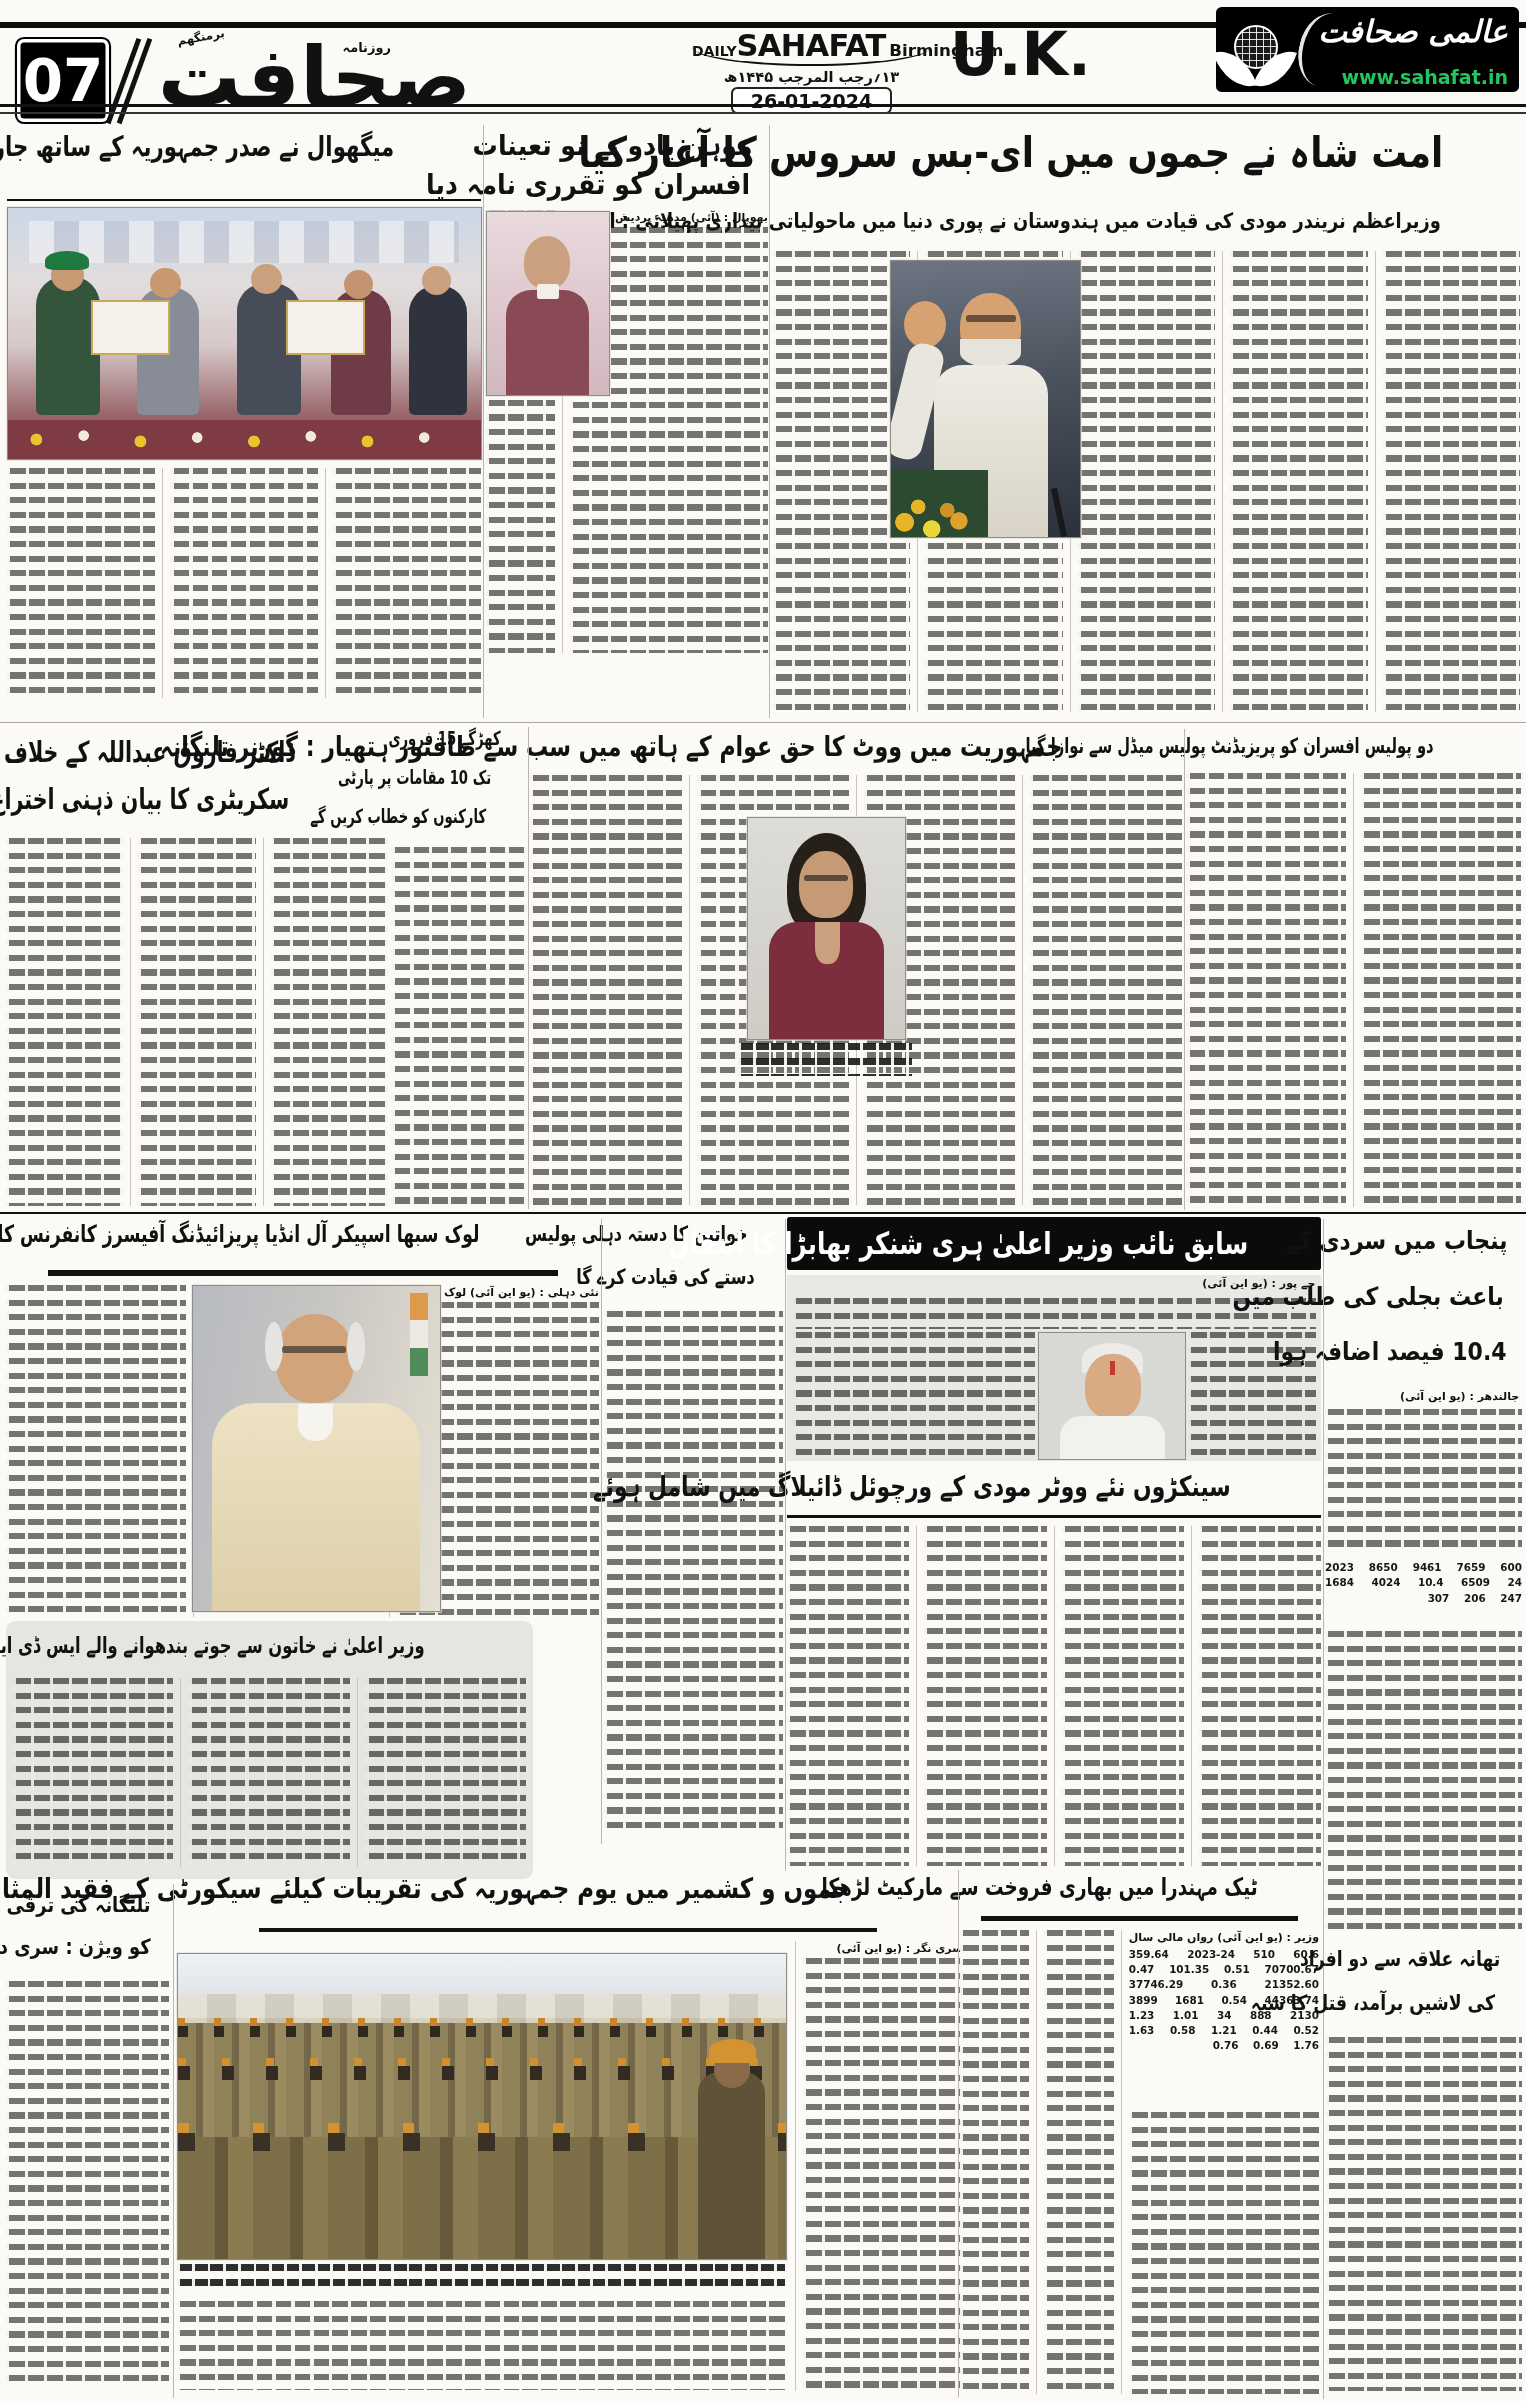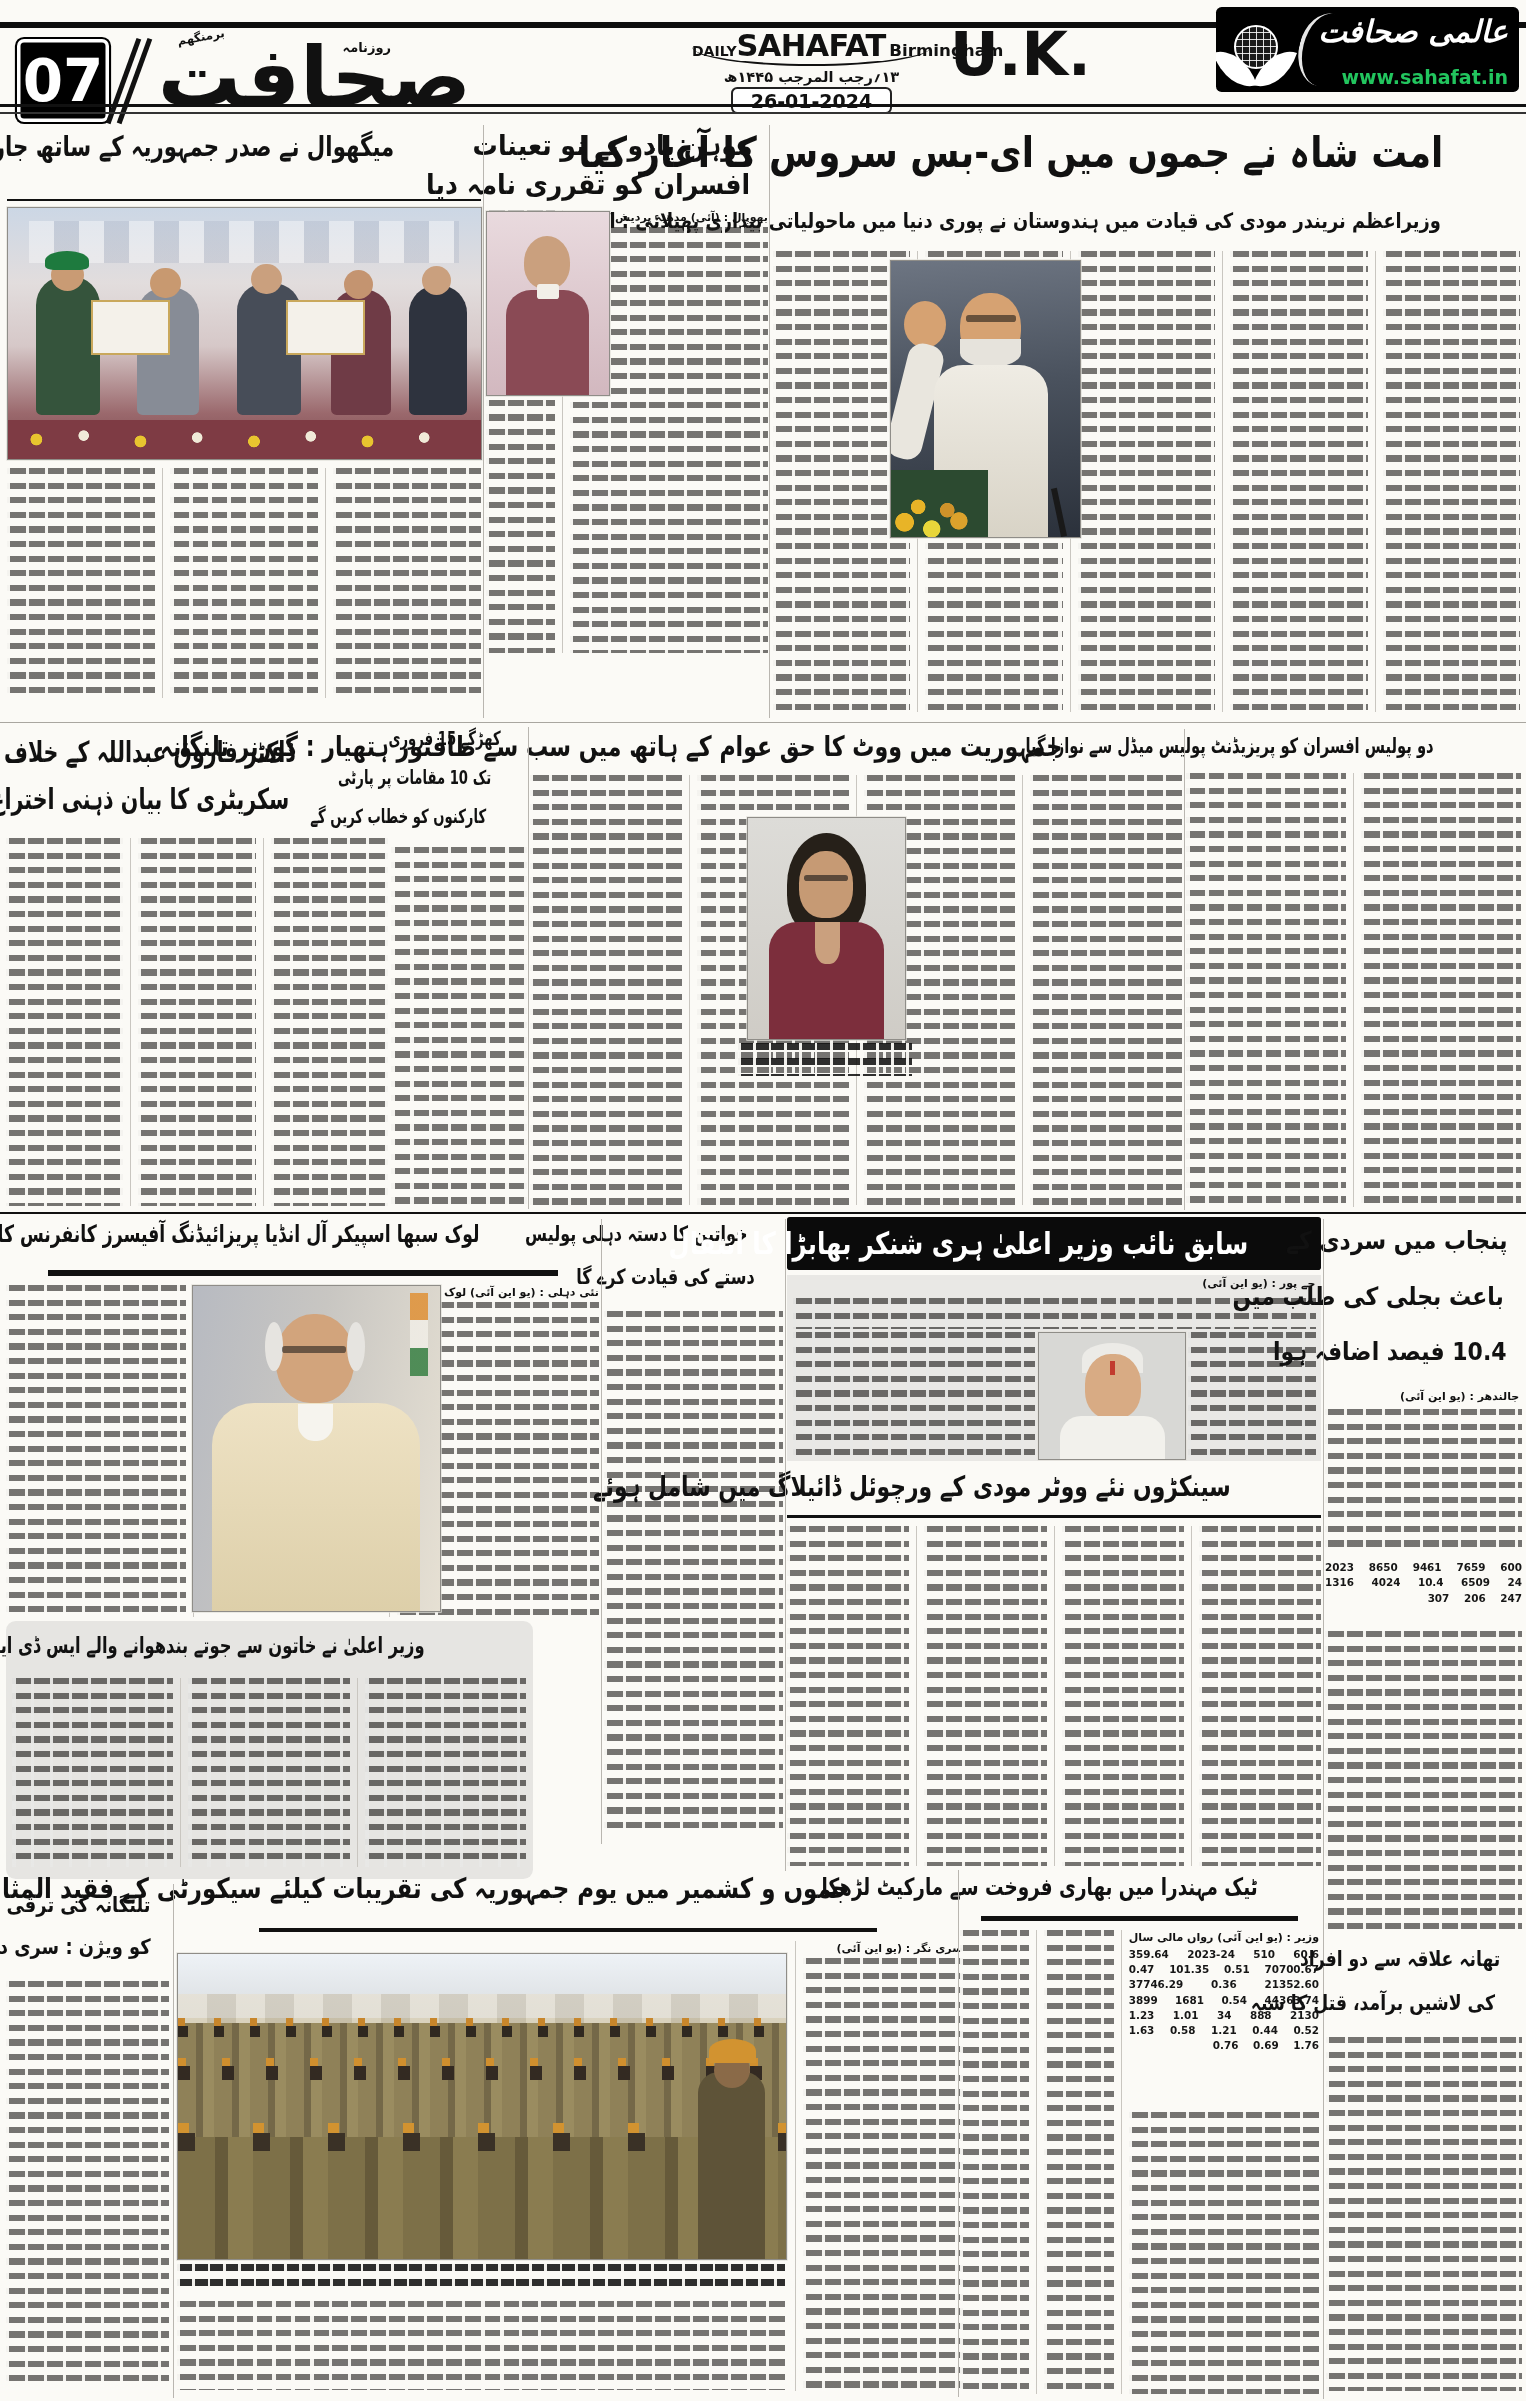--- a/index.html
+++ b/index.html
@@ -322,21 +322,21 @@
         </div>
     </div>
   </div>
 
   <div class="story" style="left:1326px;top:1217px;width:197px;height:720px;">
     <div class="hl" style="top:8.3px;"><span class="hlt" style="font-size:25px;transform:scaleX(.88);">پنجاب میں سردی کے</span></div>
     <div class="hl" style="top:64px;"><span class="hlt" style="font-size:25px;transform:scaleX(.88);">باعث بجلی کی طلب میں</span></div>
     <div class="hl" style="top:119px;"><span class="hlt" style="font-size:25px;transform:scaleX(.88);">10.4 فیصد اضافہ ہوا</span></div>
     <div class="dl" style="position:absolute;right:2.8px;top:172px;">جالندھر : (یو این آئی)</div>
     <div class="sim abs" style="left:0;top:192px;width:197px;height:146px;"></div>
-    <div class="figs" style="position:absolute;left:0;top:343px;width:197px;height:67px;overflow:hidden;">600   7659   9461   8650   2023   24   6509   10.4   4024   1316   247   206   307</div>
+    <div class="figs" style="position:absolute;left:0;top:343px;width:197px;height:67px;overflow:hidden;">600   7659   9461   8650   2023   24   6509   10.4   4024   1684   247   206   307</div>
     <div class="sim abs" style="left:0;top:414px;width:197px;height:298px;"></div>
   </div>
 
   <div class="vr" style="left:602px;top:1219px;height:625px;"></div>
   <div class="vr" style="left:786px;top:1219px;height:652px;"></div>
   <div class="vr" style="left:1324px;top:1219px;height:1180px;"></div>
 
   <div class="graybox" style="left:7px;top:1621px;width:527px;height:258px;">
     <div class="hl" style="top:11px;"><span class="hlt" style="font-size:22px;transform:scaleX(.74);">وزیر اعلیٰ نے خاتون سے جوتے بندھوانے والے ایس ڈی ایم کو ہٹانے کی دی ہدایت</span></div>
     <div class="cols" style="top:57px;right:7px;width:514px;height:189px;">

